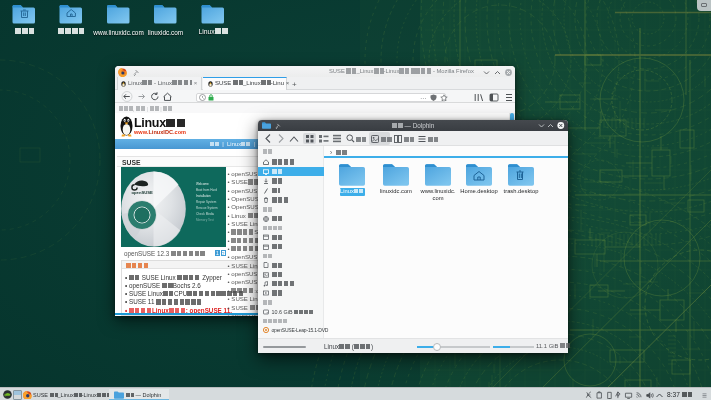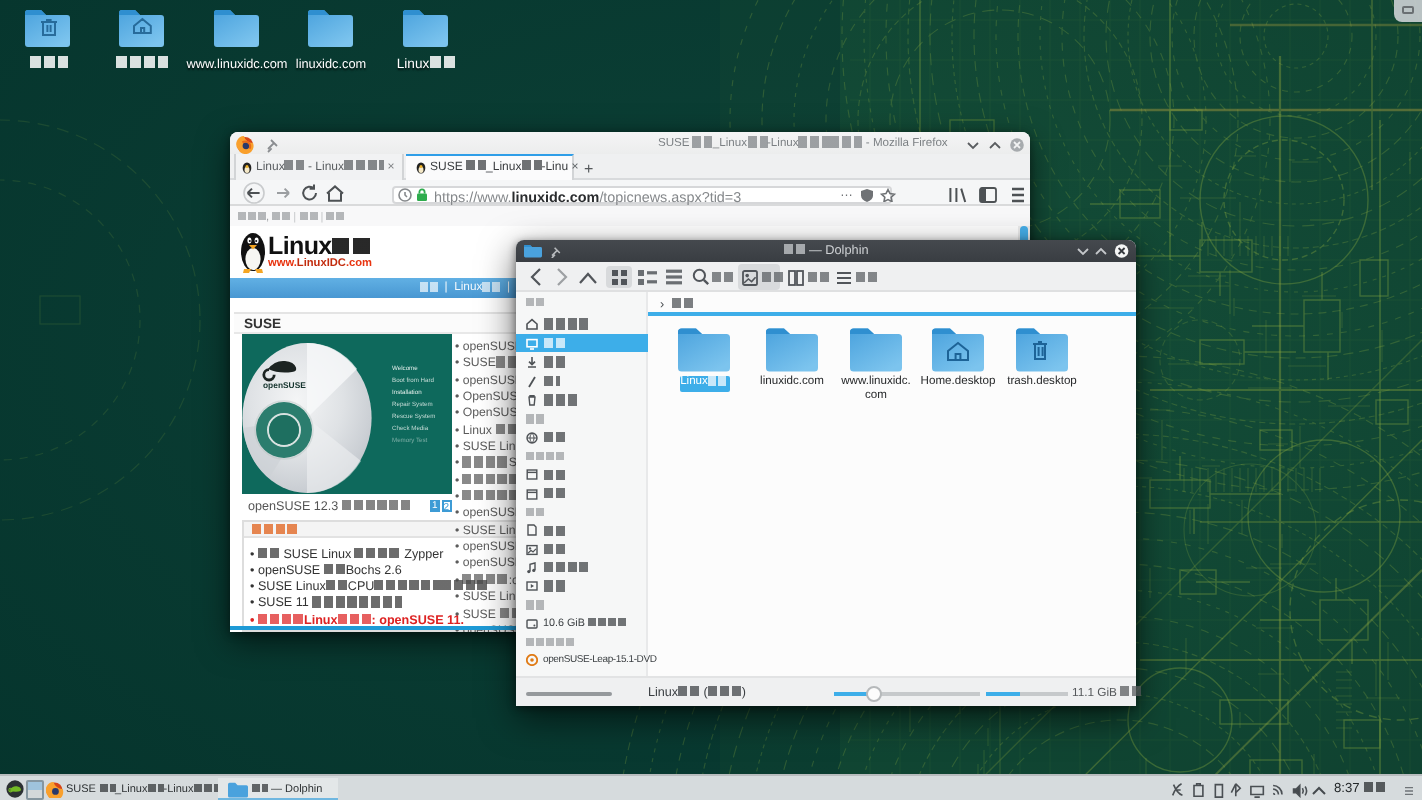--- a/index.html
+++ b/index.html
@@ -199,21 +199,20 @@
   <path d="M18.5 5.5 h6 m0 0 l-2.2-2.2 m2.2 2.2 l-2.2 2.2" stroke="#9b9ea1" stroke-width="1" fill="none"></path>
   <path d="M38 5.5 a3.2 3.2 0 1 1-1-2.3 M37 1.2 v2.2 h-2.2" stroke="#4d5154" stroke-width="1" fill="none"></path>
   <path d="M43.5 5.8 l4-3.6 4 3.6 M44.5 5.4 v4 h6 v-4" stroke="#4d5154" stroke-width="1" fill="none"></path>
  </svg>
  <div class="abs" style="left:81px;top:26.5px;width:250px;height:9.5px;background:#fff;border:1px solid #d6d7d9;border-radius:2px;"></div>
  <svg class="abs" style="left:84px;top:28px" width="16" height="7" viewBox="0 0 16 7">
   <path d="M3.5 0.5 a3 3 0 1 0 0 6 a3 3 0 0 0 0-6 M3.5 2 v1.5 l1 1" stroke="#86898c" stroke-width="0.8" fill="none"></path>
   <rect x="9.5" y="2.8" width="5" height="3.7" rx="0.6" fill="#2fac4e"></rect>
   <path d="M10.7 2.8 v-0.8 a1.3 1.3 0 0 1 2.6 0 v0.8" stroke="#2fac4e" stroke-width="0.9" fill="none"></path>
  </svg>
- <div class="abs nw" style="left:102px;top:28px;font-size:7.2px;color:#85888b;">https://www.<b style="color:#2a2c2e">linuxidc.com</b>/topicnews.aspx?tid=3</div>
  <div class="abs nw" style="left:305px;top:27px;font-size:6.5px;color:#6f7275;">…</div>
  <svg class="abs" style="left:315px;top:28px" width="20" height="7" viewBox="0 0 20 7">
   <path d="M3.5 0.5 l3 1 v2.2 q0 2-3 3.3 q-3-1.3-3-3.3 v-2.2 z" fill="#6f7275"></path>
   <path d="M14 0.8 l1 2 2.2 0.3-1.6 1.5 0.4 2.2-2-1-2 1 0.4-2.2-1.6-1.5 2.2-0.3 z" fill="none" stroke="#6f7275" stroke-width="0.8"></path>
  </svg>
  <svg class="abs" style="left:358px;top:26.5px" width="40" height="9" viewBox="0 0 40 9">
   <path d="M2.2 1 v7 M5.2 1 v7 M7.6 1.3 l2 6.7" stroke="#4d5154" stroke-width="1" fill="none"></path>
   <rect x="17" y="1" width="8" height="7" rx="1" fill="none" stroke="#4d5154" stroke-width="0.9"></rect>
   <rect x="17" y="1" width="3" height="7" fill="#4d5154"></rect>
   <path d="M33 1.5 h6 M33 4.5 h6 M33 7.5 h6" stroke="#4d5154" stroke-width="1.2"></path>

